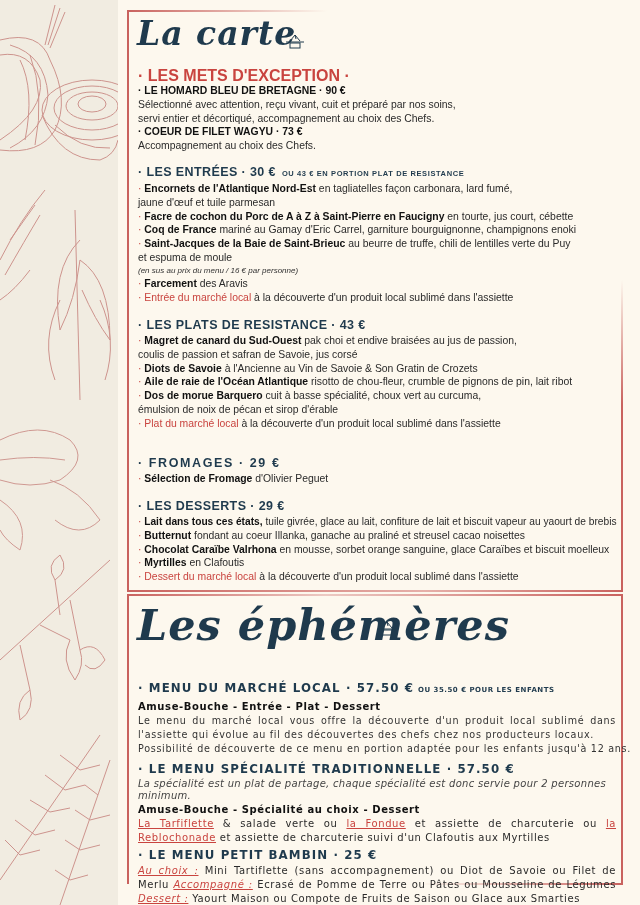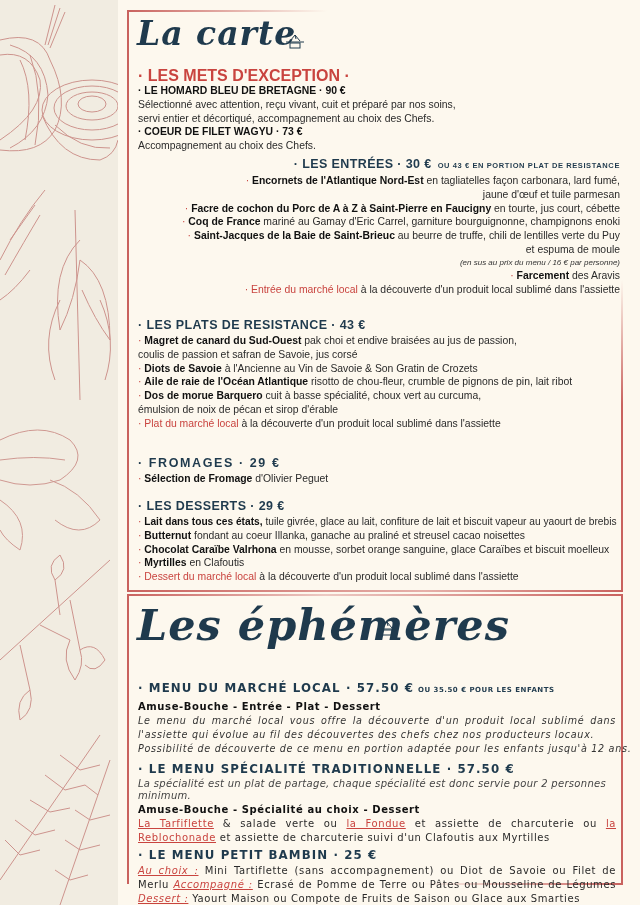--- a/index.html
+++ b/index.html
@@ -48,21 +48,21 @@
   .red { color: #c9443f; }
   .bullet { color: #c9443f; }
   .head-red { font-weight: bold; color: #c9443f; font-size: 16px; line-height: 16px; }
   .head-navy { font-weight: bold; color: #1f3a4d; font-size: 12.5px; line-height: 17px; letter-spacing: 0.4px; }
   .head-navy .sub { font-size: 7.5px; letter-spacing: 0.6px; margin-left: 6px; }
   .small-it { font-size: 8px; font-style: italic; line-height: 12px; color: #333; }
   .wide { font-family: "DejaVu Sans", sans-serif; font-size: 10px; letter-spacing: 0.6px; line-height: 14px; color: #2a2a2a; }
   .wide-h { font-family: "DejaVu Sans", sans-serif; font-weight: bold; color: #1f3a4d; font-size: 11.8px; letter-spacing: 1.1px; line-height: 17px; margin-top: 26px; }
   .wide-h .sub { font-size: 7px; letter-spacing: 0.5px; margin-left: 4px; }
   .wide-b { font-family: "DejaVu Sans", sans-serif; font-weight: bold; font-size: 10px; letter-spacing: 0.6px; line-height: 15px; color: #111; }
-  .wide-it { font-family: "DejaVu Sans", sans-serif; font-style: italic; font-size: 9.6px; letter-spacing: 0.7px; line-height: 14px; color: #333; text-align: justify; text-align-last: left; }
+  .wide-it { font-family: "DejaVu Sans", sans-serif; font-size: 9.6px; letter-spacing: 0.7px; line-height: 14px; color: #333; text-align: justify; text-align-last: left; }
   .wide-small { font-family: "DejaVu Sans", sans-serif; font-style: italic; font-size: 10px; letter-spacing: 0.3px; line-height: 12px; color: #444; }
   .just { text-align: justify; text-align-last: left; width: 478px; }
   .ul { color: #c9443f; text-decoration: underline; }
   .ul-it { color: #c9443f; text-decoration: underline; font-style: italic; }
 </style>
 </head>
 <body>
 
 <div class="side-panel">
   <svg width="118" height="905" viewBox="0 0 118 905" fill="none" stroke="#c98a84" stroke-width="1">
@@ -132,21 +132,21 @@
 
 <div class="sec" style="top:68px;">
   <div class="head-red">· LES METS D'EXCEPTION ·</div>
   <div class="line b" style="color:#111;">·  LE HOMARD BLEU DE BRETAGNE ·   90 €</div>
   <div class="line">Sélectionné avec attention, reçu vivant, cuit et préparé par nos soins,</div>
   <div class="line">servi entier et décortiqué, accompagnement au choix des Chefs.</div>
   <div class="line b">·  COEUR DE FILET WAGYU  ·  73 €</div>
   <div class="line">Accompagnement au choix des Chefs.</div>
 </div>
 
-<div class="sec" style="top:156px;text-align:right;">
+<div class="sec" style="top:164px;">
   <div class="head-navy">
     <span>· LES ENTRÉES ·  30 €</span><span class="sub">OU 43 € EN PORTION PLAT DE RESISTANCE</span>
   </div>
   <div class="line"><span class="bullet">· </span><span class="b">Encornets de l'Atlantique Nord-Est</span><span> en tagliatelles façon carbonara, lard fumé,</span></div>
   <div class="line">jaune d'œuf et tuile parmesan</div>
   <div class="line"><span class="bullet">· </span><span class="b">Facre de cochon du Porc de A à Z à Saint-Pierre en Faucigny</span><span> en tourte, jus court, cébette</span></div>
   <div class="line"><span class="bullet">· </span><span class="b">Coq de France</span><span> mariné au Gamay d'Eric Carrel, garniture bourguignonne, champignons enoki</span></div>
   <div class="line"><span class="bullet">· </span><span class="b">Saint-Jacques de la Baie de Saint-Brieuc</span><span> au beurre de truffe, chili de lentilles verte du Puy</span></div>
   <div class="line">et espuma de moule</div>
   <div class="small-it">(en sus au prix du menu / 16 € par personne)</div>

